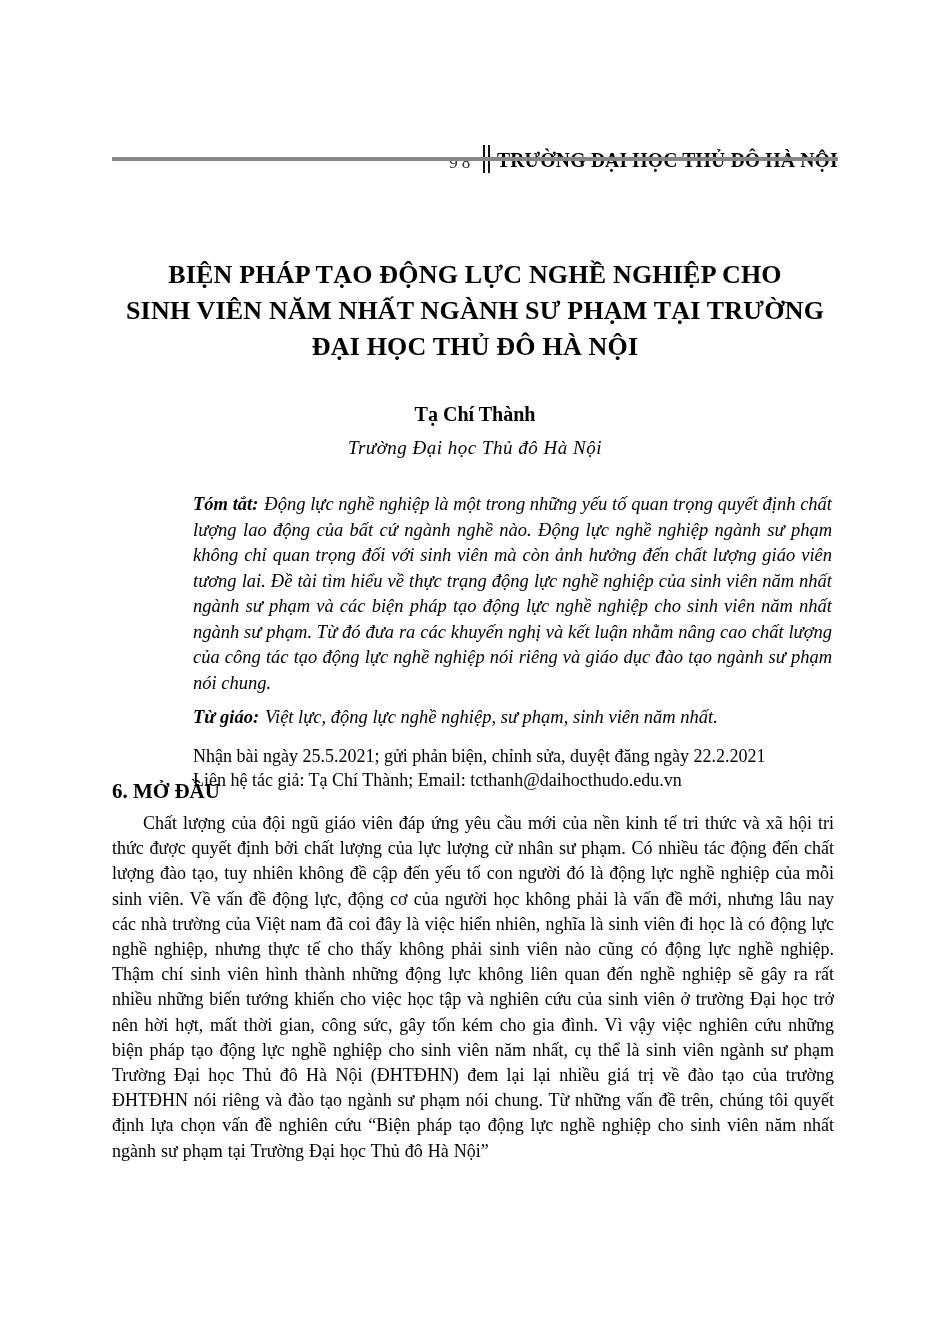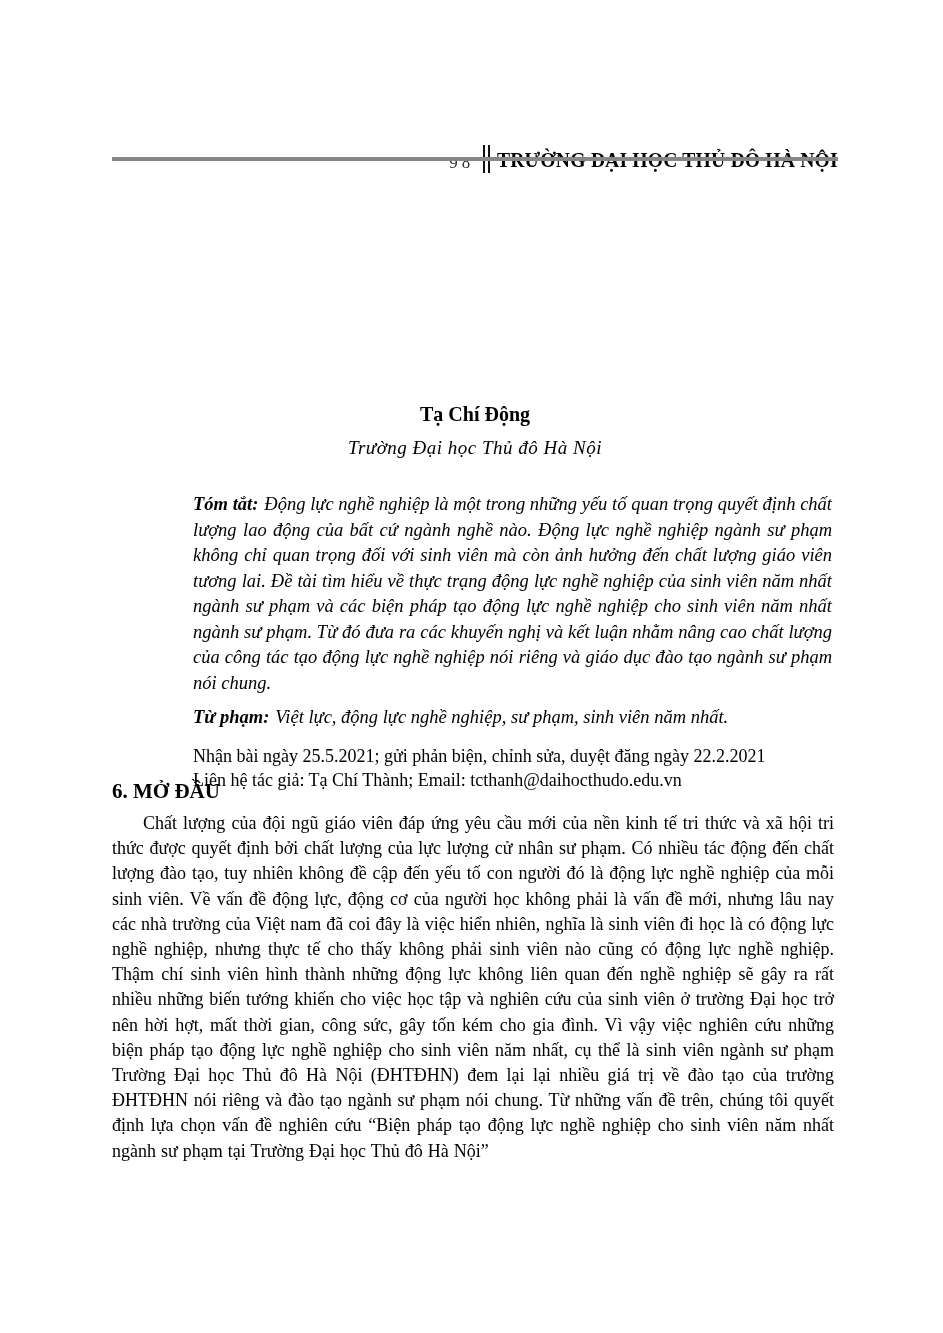--- a/index.html
+++ b/index.html
@@ -146,27 +146,32 @@
 
   <div class="running-header">
     <div class="pageno-group">
       <span class="page-number">98</span>
       <span class="dbl-bar"></span>
     </div>
     <div class="header-journal">TRƯỜNG ĐẠI HỌC THỦ ĐÔ HÀ NỘI</div>
   </div>
   <div class="header-rule"></div>
 
+  <div class="article-title">
+    <div>BIỆN PHÁP TẠO ĐỘNG LỰC NGHỀ NGHIỆP CHO</div>
+    <div>SINH VIÊN NĂM NHẤT NGÀNH SƯ PHẠM TẠI TRƯỜNG</div>
+    <div>ĐẠI HỌC THỦ ĐÔ HÀ NỘI</div>
+  </div>
 
-  <div class="author">Tạ Chí Động</div>
+  <div class="author">Tạ Chí Thành</div>
   <div class="affiliation">Trường Đại học Thủ đô Hà Nội</div>
 
   <div class="abstract-block">
     <p class="abstract-p"><span class="inline-label">Tóm tắt:</span><span>Động lực nghề nghiệp là một trong những yếu tố quan trọng quyết định chất lượng lao động của bất cứ ngành nghề nào. Động lực nghề nghiệp ngành sư phạm không chỉ quan trọng đối với sinh viên mà còn ảnh hưởng đến chất lượng giáo viên tương lai. Đề tài tìm hiểu về thực trạng động lực nghề nghiệp của sinh viên năm nhất ngành sư phạm và các biện pháp tạo động lực nghề nghiệp cho sinh viên năm nhất ngành sư phạm. Từ đó đưa ra các khuyến nghị và kết luận nhằm nâng cao chất lượng của công tác tạo động lực nghề nghiệp nói riêng và giáo dục đào tạo ngành sư phạm nói chung.</span></p>
-    <p class="keywords-p"><span class="inline-label">Từ phạm:</span><span>Việt lực, động lực nghề nghiệp, sư phạm, sinh viên năm nhất.</span></p>
+    <p class="keywords-p"><span class="inline-label">Từ giáo:</span><span>Việt lực, động lực nghề nghiệp, sư phạm, sinh viên năm nhất.</span></p>
     <div class="meta-lines">
       <div>Nhận bài ngày 25.5.2021; gửi phản biện, chỉnh sửa, duyệt đăng ngày 22.2.2021</div>
       <div>Liên hệ tác giả: Tạ Chí Thành; Email: tcthanh@daihocthudo.edu.vn</div>
     </div>
   </div>
 
   <div class="section-heading">6. MỞ ĐẦU</div>
   <div class="body-paragraph">Chất lượng của đội ngũ giáo viên đáp ứng yêu cầu mới của nền kinh tế tri thức và xã hội tri thức được quyết định bởi chất lượng của lực lượng cử nhân sư phạm. Có nhiều tác động đến chất lượng đào tạo, tuy nhiên không đề cập đến yếu tố con người đó là động lực nghề nghiệp của mỗi sinh viên. Về vấn đề động lực, động cơ của người học không phải là vấn đề mới, nhưng lâu nay các nhà trường của Việt nam đã coi đây là việc hiển nhiên, nghĩa là sinh viên đi học là có động lực nghề nghiệp, nhưng thực tế cho thấy không phải sinh viên nào cũng có động lực nghề nghiệp. Thậm chí sinh viên hình thành những động lực không liên quan đến nghề nghiệp sẽ gây ra rất nhiều những biến tướng khiến cho việc học tập và nghiên cứu của sinh viên ở trường Đại học trở nên hời hợt, mất thời gian, công sức, gây tốn kém cho gia đình. Vì vậy việc nghiên cứu những biện pháp tạo động lực nghề nghiệp cho sinh viên năm nhất, cụ thể là sinh viên ngành sư phạm Trường Đại học Thủ đô Hà Nội (ĐHTĐHN) đem lại lại nhiều giá trị về đào tạo của trường ĐHTĐHN nói riêng và đào tạo ngành sư phạm nói chung. Từ những vấn đề trên, chúng tôi quyết định lựa chọn vấn đề nghiên cứu “Biện pháp tạo động lực nghề nghiệp cho sinh viên năm nhất ngành sư phạm tại Trường Đại học Thủ đô Hà Nội”</div>
 
 </div>

